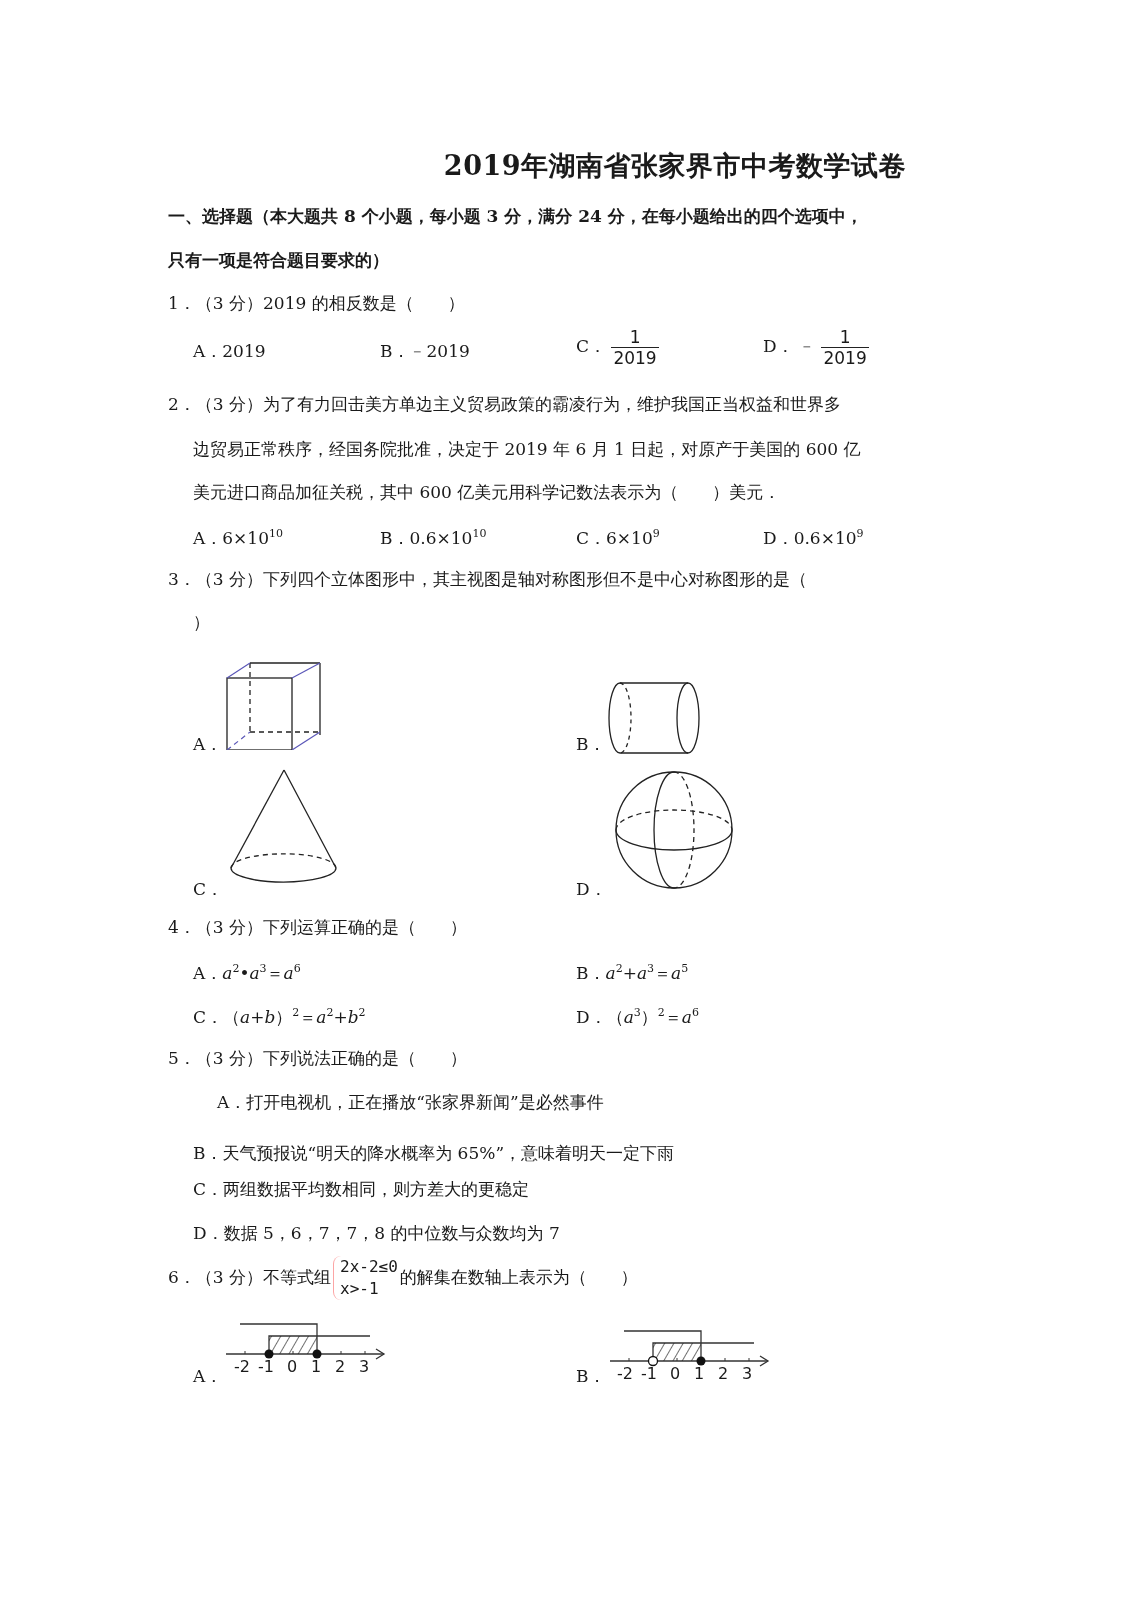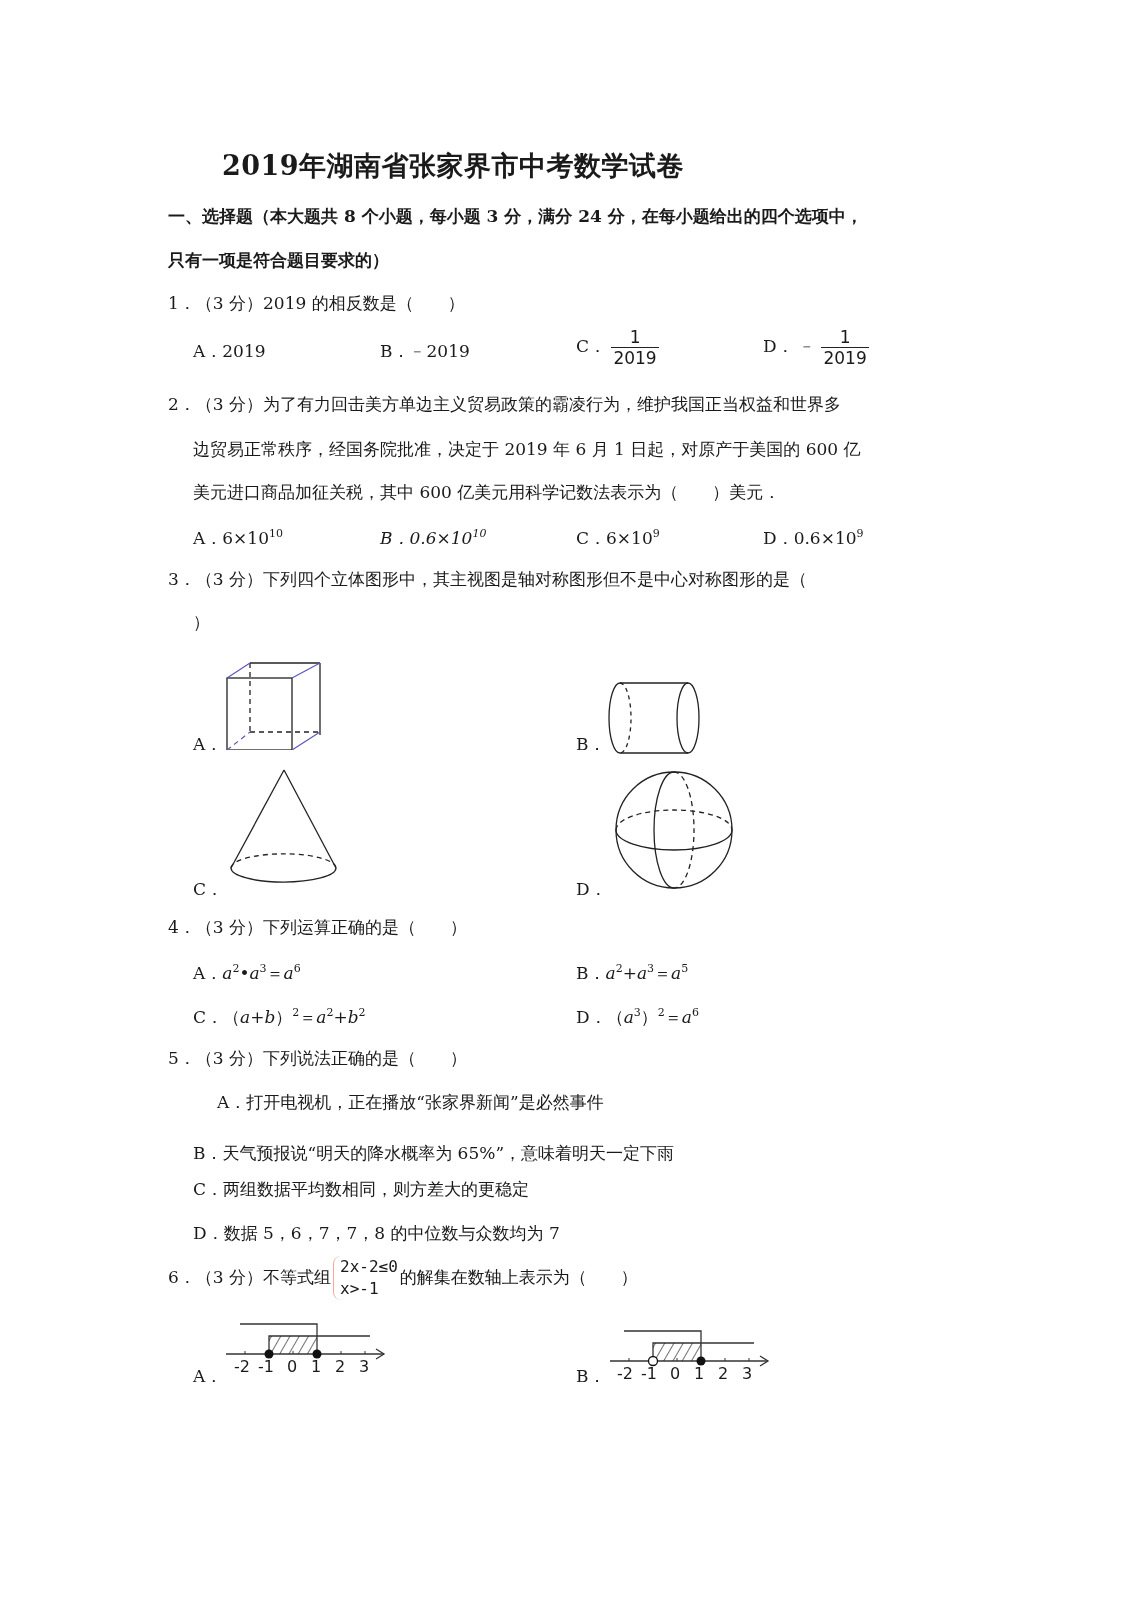--- a/index.html
+++ b/index.html
@@ -3,21 +3,21 @@
 <meta charset="utf-8">
 <style>
   html, body { margin: 0; padding: 0; background: #ffffff; }
   body {
     width: 1131px; height: 1600px; position: relative; overflow: hidden;
     font-family: "DejaVu Serif", "Liberation Serif", serif;
     color: #1a1a1a;
   }
   .abs { position: absolute; white-space: nowrap; }
   .title {
-    left: 0; width: 906px; top: 148px; text-align: center;
+    left: 0; width: 906px; top: 148px; text-align: right;
     font-size: 27px; font-weight: bold; letter-spacing: 0.5px;
   }
   .section { left: 168px; font-size: 17px; font-weight: bold; }
   .q { left: 168px; font-size: 17px; }
   .opt { font-size: 17px; }
   .it { font-style: italic; }
   sup { font-size: 11px; vertical-align: 7px; line-height: 0; }
   .frac {
     display: inline-block; vertical-align: middle; text-align: center;
     font-family: "DejaVu Sans", sans-serif; font-size: 17px; line-height: 20px;
@@ -66,21 +66,21 @@
 
 <div class="abs q" style="top:393px;">
   <span>2．</span><span>（3 分）为了有力回击美方单边主义贸易政策的霸凌行为，维护我国正当权益和世界多</span>
 </div>
 <div class="abs q" style="left:193px; top:438px;">边贸易正常秩序，经国务院批准，决定于 2019 年 6 月 1 日起，对原产于美国的 600 亿</div>
 <div class="abs q" style="left:193px; top:481px;">美元进口商品加征关税，其中 600 亿美元用科学记数法表示为（　　）美元．</div>
 
 <div class="abs opt" style="left:193px; top:527px;">
   <span>A．</span><span>6×10</span><sup>10</sup>
 </div>
-<div class="abs opt" style="left:380px; top:527px;font-style:italic;">
+<div class="abs opt" style="left:380px; top:527px;">
   <span>B．</span><span>0.6×10</span><sup>10</sup>
 </div>
 <div class="abs opt" style="left:576px; top:527px;">
   <span>C．</span><span>6×10</span><sup>9</sup>
 </div>
 <div class="abs opt" style="left:763px; top:527px;">
   <span>D．</span><span>0.6×10</span><sup>9</sup>
 </div>
 
 <div class="abs q" style="top:568px;">

